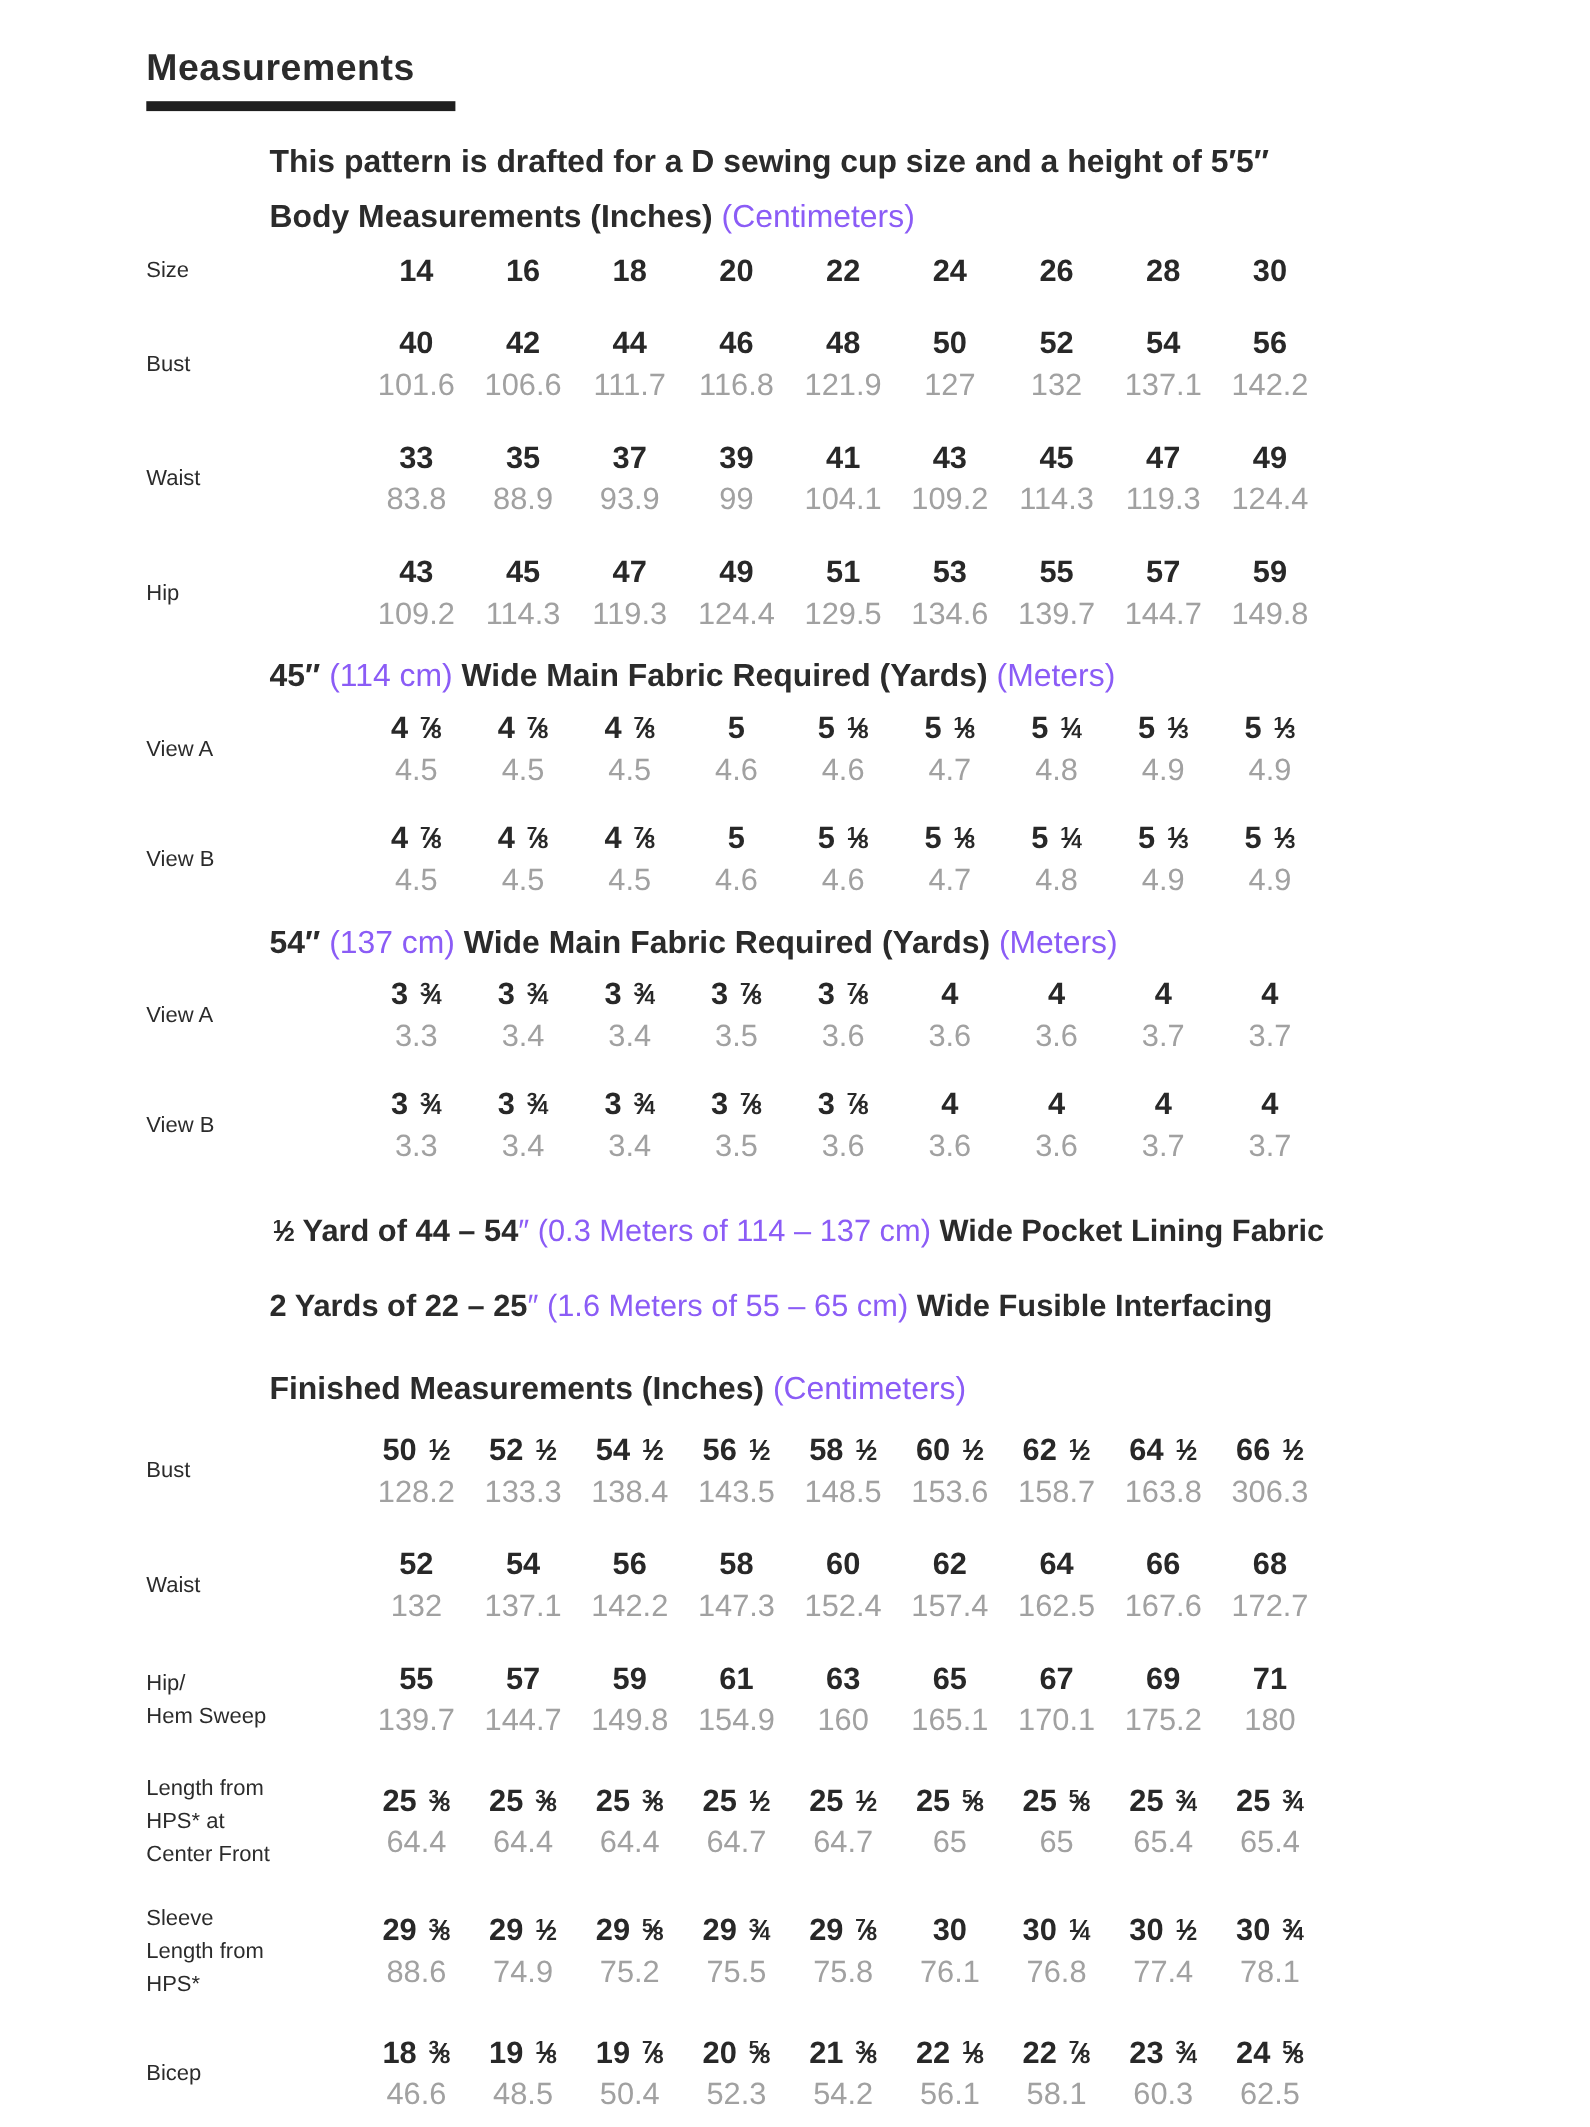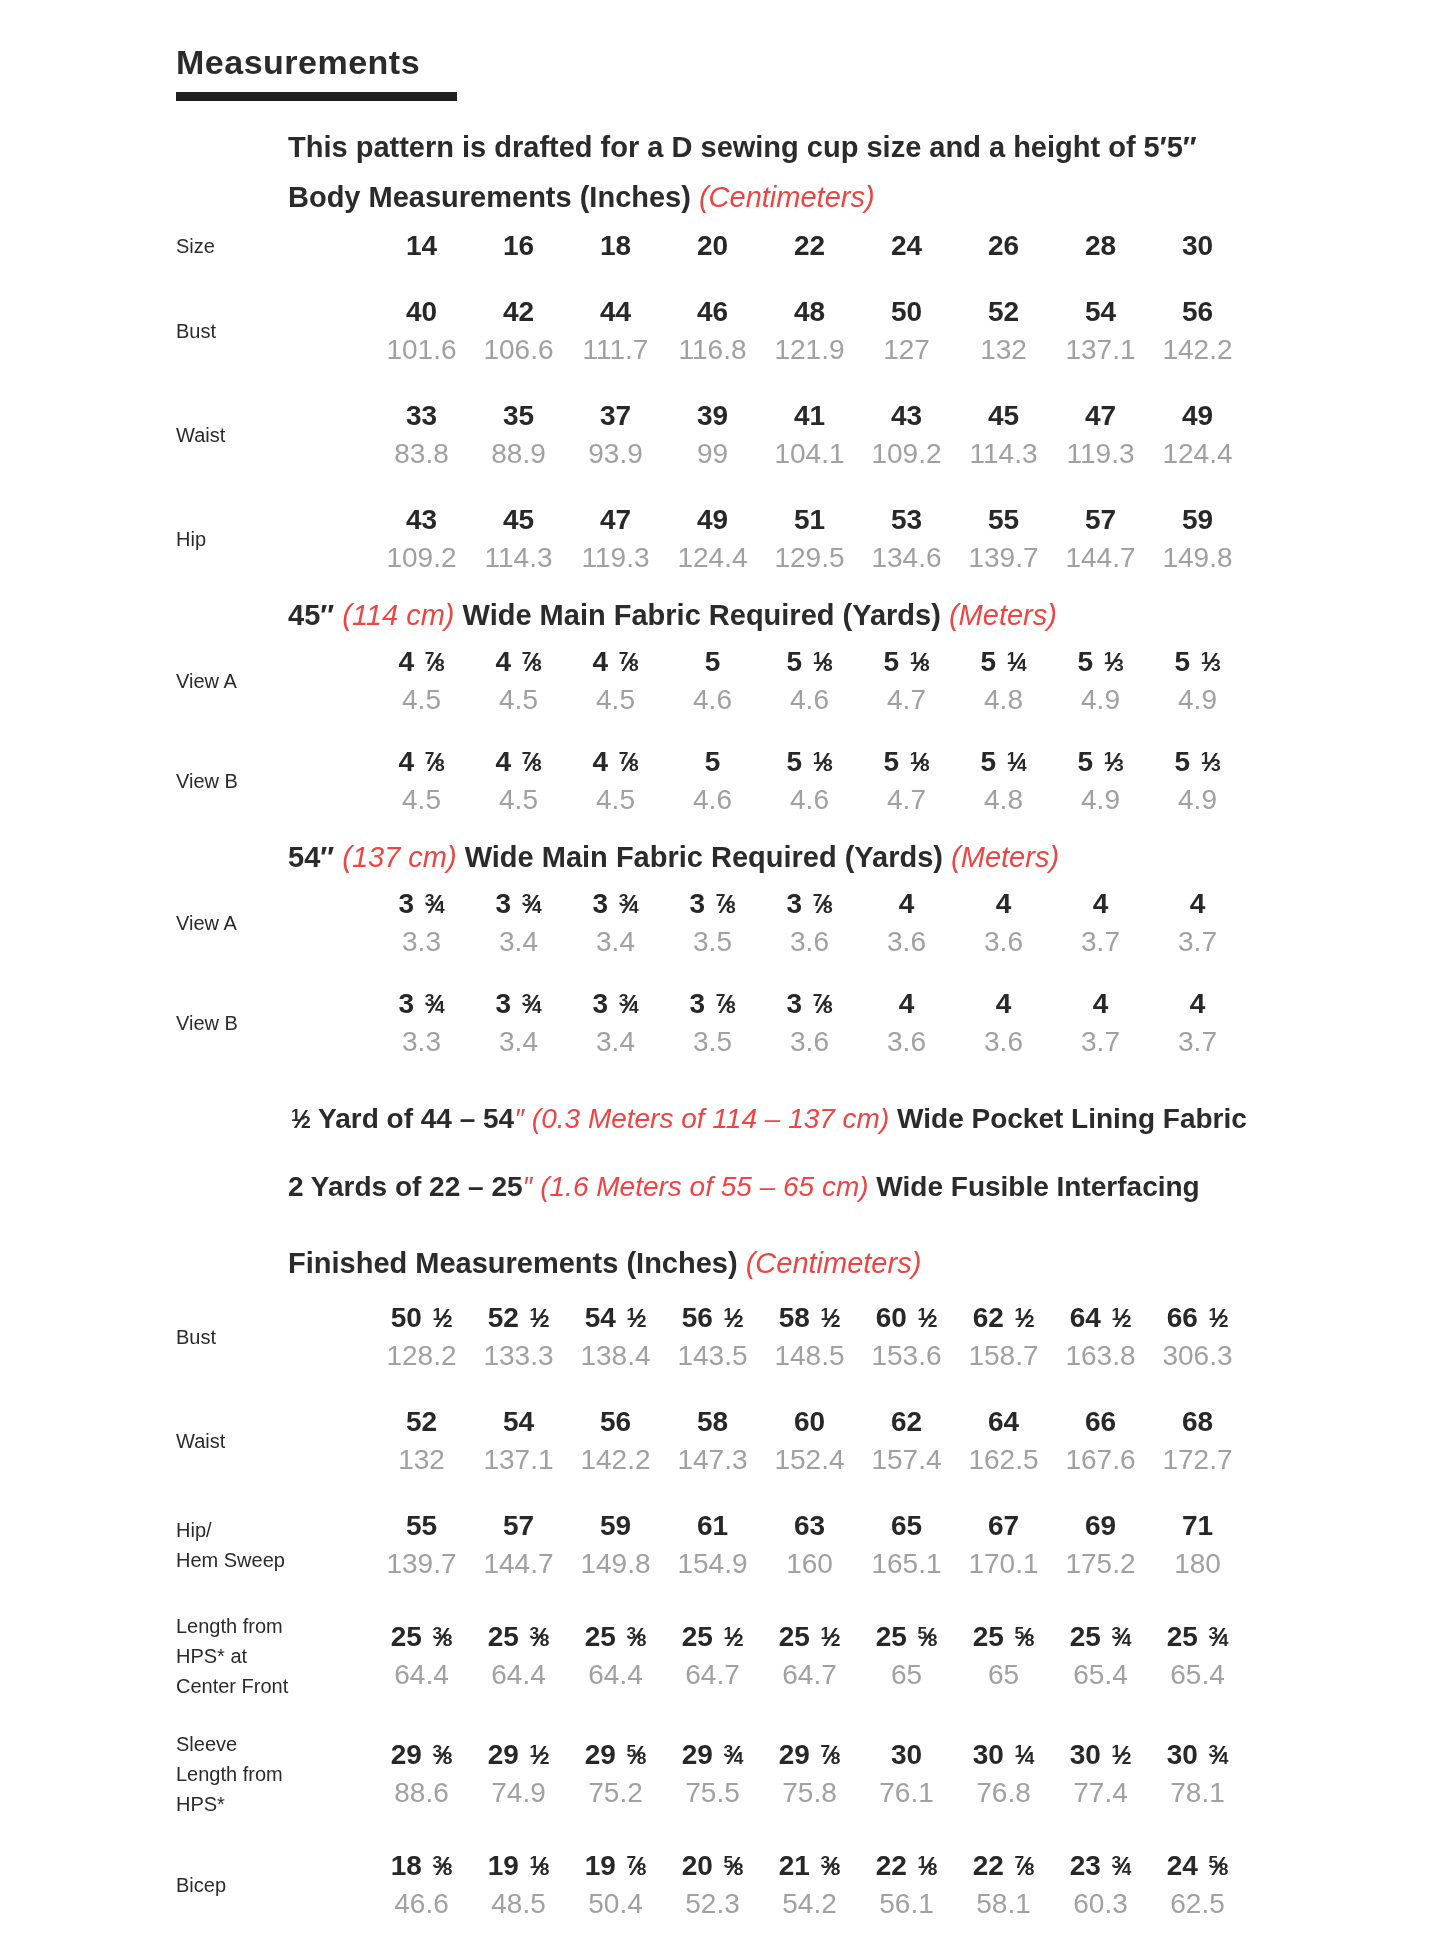--- a/index.html
+++ b/index.html
@@ -4,41 +4,40 @@
 <style>
   * { margin:0; padding:0; box-sizing:border-box; }
   html,body { background:#ffffff; }
   .page {
     position:relative;
     width:1445px; height:1934px;
     background:#ffffff;
     overflow:hidden;
     font-family:"Liberation Sans", sans-serif;
     color:#2b2b2b;
-    padding-left:43px;
   }
   .inner { padding:42px 0 0 133px; }
 
   h1.page-title {
     font-size:34px; font-weight:700; letter-spacing:0.5px;
     line-height:40px; color:#2b2b2b;
   }
   .title-rule { width:281px; height:9px; background:#1f1f1f; margin-top:10px; }
 
   .indent { margin-left:112px; }
 
   p.intro {
     margin-top:28px; font-size:29px; font-weight:700;
     line-height:36px; color:#2b2b2b;
   }
 
   h2.sec-head {
     font-size:29px; font-weight:700; line-height:36px; color:#2b2b2b;
   }
-  .sec-head .muted, .note .muted { color:#ef4444; font-weight:400;font-style:italic; }
+  .sec-head .muted, .note .muted { color:#8b5cf6; font-weight:400; }
 
   .h-body   { margin-top:14px; }
   .h-fab45  { margin-top:20px; }
   .h-fab54  { margin-top:20px; }
   .h-fin    { margin-top:40px; }
 
   .tbl { margin-top:12px; }
   .tbl-fab { margin-top:10px; }
   .tbl-fin { margin-top:18px; }
 

